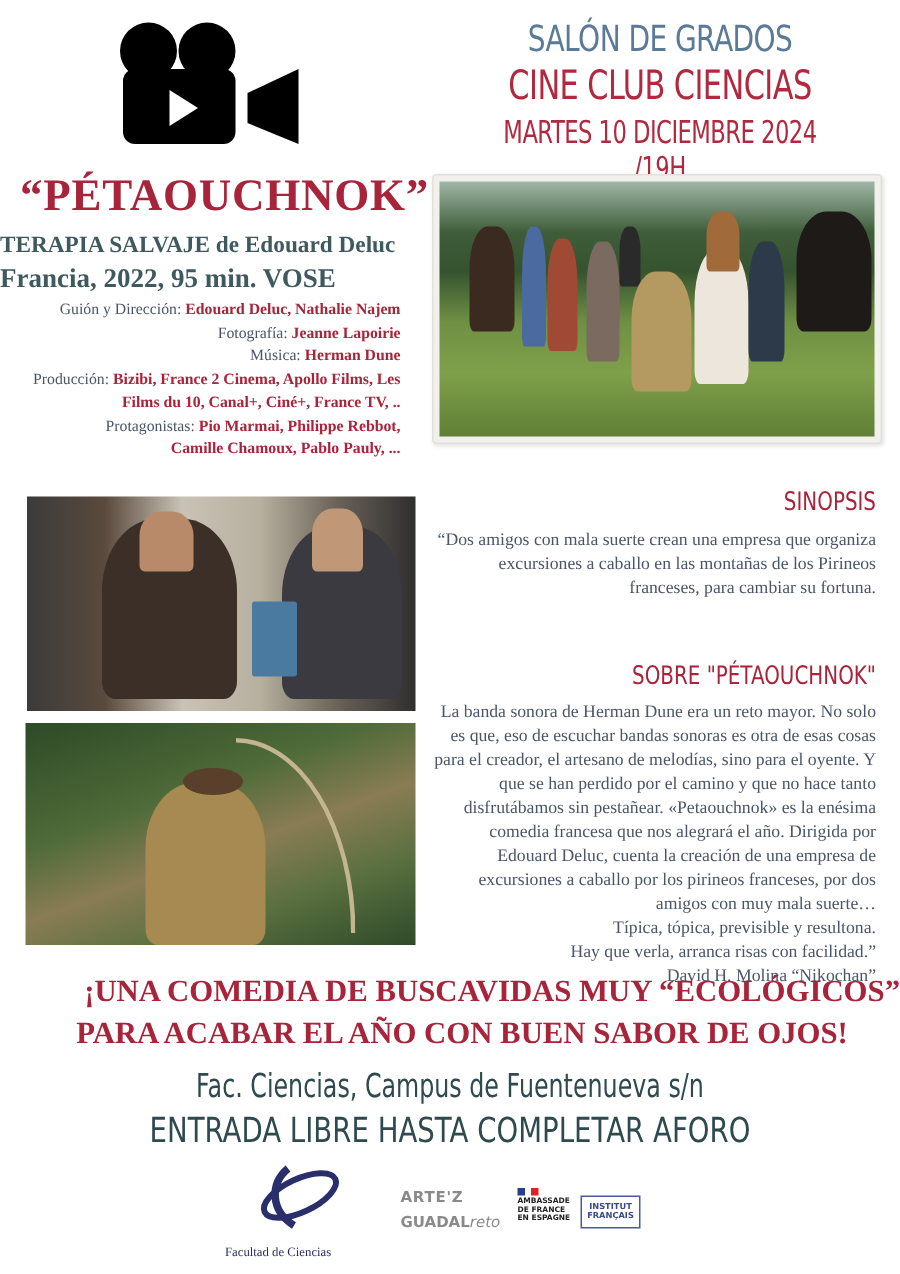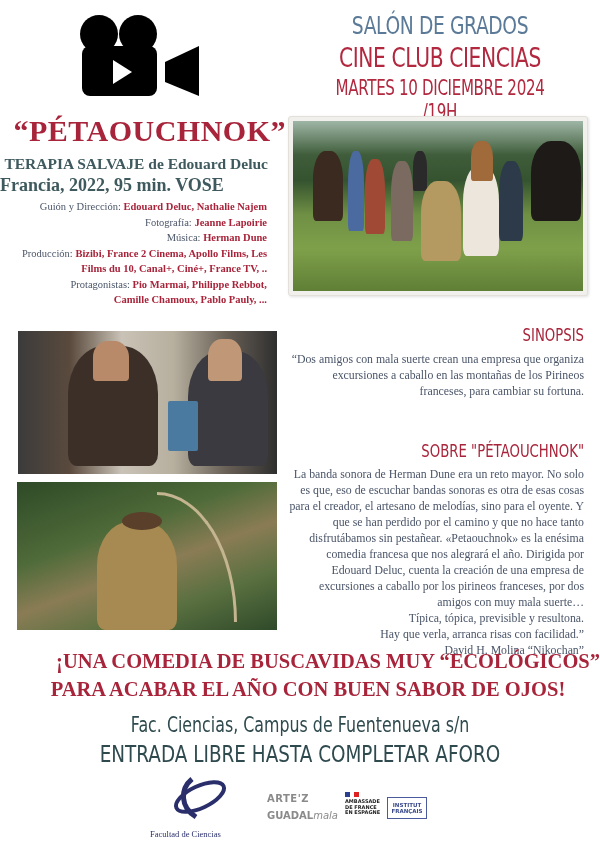--- a/index.html
+++ b/index.html
@@ -10,21 +10,21 @@
 
   
   .camera { left: 80px; top: 14px; width: 122px; height: 82px; }
   .hdr { left: 290px; width: 300px; text-align: center; font-family: "DejaVu Sans", sans-serif; transform-origin: center top; }
   .hdr-venue { top: 12px; font-size: 24px; color: #5a7a98; letter-spacing: -0.5px; transform: scaleX(0.78); }
   .hdr-club { top: 42px; font-size: 27px; color: #b1283f; letter-spacing: -0.5px; transform: scaleX(0.75); }
   .hdr-date { top: 76px; font-size: 21px; color: #b1283f; letter-spacing: -0.5px; transform: scaleX(0.72); }
 
   
   .title { left: 0; width: 286px; top: 114px; text-align: right; font-size: 30px; font-weight: bold; color: #a8243a; letter-spacing: 0.5px; }
-  .sub1 { left: 0; width: 268px; top: 155px; text-align: right; font-size: 15.5px; font-weight: bold; color: #3f5a5e; }
+  .sub1 { left: 0; width: 268px; top: 155px; font-size: 15.5px; font-weight: bold; color: #3f5a5e; }
   .sub2 { left: 0; width: 265px; top: 175px; text-align: left; font-size: 18px; font-weight: bold; color: #3f5a5e; }
   .credits { left: 0; width: 267px; top: 199px; text-align: right; font-size: 10.5px; line-height: 15.5px; color: #4a5568; }
   .credits .v { color: #a8243a; font-weight: bold; }
 
   
   .photo { overflow: hidden; }
   .photo-main { left: 288px; top: 116px; width: 300px; height: 180px; background: #f2f0ec; border: 1px solid #e3e0da; border-radius: 3px; padding: 4px; box-shadow: 1px 1px 3px rgba(0,0,0,0.12); }
   .photo-main .inner { width: 100%; height: 100%; position: relative; overflow: hidden;
     background: linear-gradient(180deg, #9fb6a6 0%, #3f5d3a 20%, #35532f 35%, #6f8f44 55%, #7fa04a 75%, #5f7f36 100%); }
   .photo-office { left: 18px; top: 331px; width: 259px; height: 143px;
@@ -140,21 +140,21 @@
 <div class="abs loc loc1">Fac. Ciencias, Campus de Fuentenueva s/n</div>
 <div class="abs loc loc2">ENTRADA LIBRE HASTA COMPLETAR AFORO</div>
 
 <svg class="abs logo-fac" viewBox="0 0 60 46">
   <ellipse cx="30" cy="22" rx="26" ry="11" fill="none" stroke="#2a2f6b" stroke-width="4" transform="rotate(-25 30 22)"></ellipse>
   <path d="M22 4 C10 14, 10 32, 26 42" fill="none" stroke="#2a2f6b" stroke-width="5"></path>
 </svg>
 <div class="abs fac-label">Facultad de Ciencias</div>
 
 <div class="abs logo-arte">ARTE'Z</div>
-<div class="abs logo-guadal"><span>GUADAL</span><i>mala</i></div>
+<div class="abs logo-guadal"><span>GUADAL</span><i>reto</i></div>
 
 <div class="abs flag">
     <span style="background:#2a3f8f"></span>
     <span style="background:#fff"></span>
     <span style="background:#d22"></span>
   </div>
 <div class="abs logo-amb">
   <div>AMBASSADE</div>
   <div>DE FRANCE</div>
   <div>EN ESPAGNE</div>

